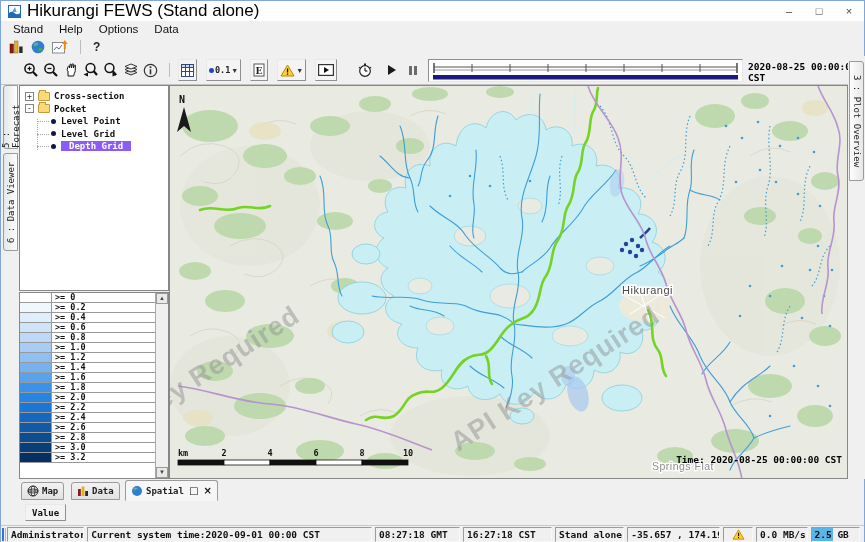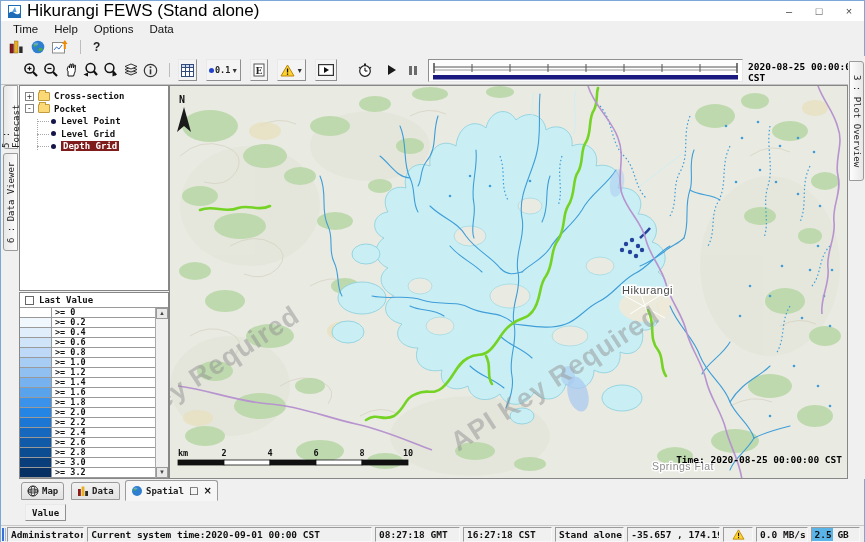--- a/index.html
+++ b/index.html
@@ -58,21 +58,21 @@
   .treebox{height:206px;background:#fff;border:1px solid #878787;position:relative;padding-top:4px;overflow:hidden}
   .trow{display:flex;align-items:center;height:12.5px;padding-left:5px}
   .trow.child{padding-left:31px;position:relative}
   .trow.child::before{content:"";position:absolute;left:17px;top:6px;width:12px;border-top:1px dotted #a8a8a8}
   .guide-v{position:absolute;left:17px;top:33px;height:31px;border-left:1px dotted #a8a8a8}
   .exp{width:9px;height:9px;border:1px solid #848484;background:#fff;font-size:8px;line-height:7px;text-align:center;color:#333;margin-right:4px;font-family:"DejaVu Sans Mono",monospace}
   .fold{width:12px;height:9px;background:#fbd977;border:1px solid #c29b3c;border-radius:1px;position:relative;margin-right:4px}
   .fold::before{content:"";position:absolute;left:0;top:-3px;width:5px;height:2px;background:#fbd977;border:1px solid #c29b3c;border-bottom:none}
   .bullet{width:5px;height:5px;border-radius:50%;background:#15154a;margin-right:5px;flex:none}
   .tl{font-size:9px;font-weight:bold;color:#111;font-family:"DejaVu Sans Mono",monospace;white-space:nowrap}
-  .tl.sel{background:#7f1d1d;color:#fff;padding:0 2px}
+  .tl.sel{background:#8b5cf6;color:#fff;padding:0 8px}
 
   .legendbox{margin-top:1px;flex:1;background:#fff;border:1px solid #878787;display:flex;flex-direction:column;overflow:hidden}
   .legendheader{height:17px;display:flex;align-items:center;border-bottom:1px solid #9a9a9a;padding-left:5px;background:#fff}
   .cb{width:9px;height:9px;border:1px solid #666;background:#fff;margin-right:5px}
   .legendtitle{font-size:9px;font-weight:bold;font-family:"DejaVu Sans Mono",monospace;color:#111}
   .legendbody{flex:1;display:flex}
   .legendlist{flex:1;display:flex;flex-direction:column}
   .lrow{display:flex;height:10px;flex:none}
   .sw{width:32px;border-right:1px solid #999;border-bottom:1px solid #999}
   .ll{flex:1;background:#fff;border-bottom:1px solid #999;font-size:8.5px;font-weight:bold;font-family:"DejaVu Sans Mono",monospace;color:#111;line-height:9px;padding-left:3px}
@@ -110,21 +110,21 @@
       </svg>
     <span class="title">Hikurangi FEWS  (Stand alone)</span>
     <div class="wincontrols">
       <div class="winbtn">–</div>
       <div class="winbtn">□</div>
       <div class="winbtn">×</div>
     </div>
   </div>
 
   <div class="menubar">
-    <span class="menuitem">Time</span>
+    <span class="menuitem">Stand</span>
     <span class="menuitem">Help</span>
     <span class="menuitem">Options</span>
     <span class="menuitem">Data</span>
   </div>
 
   <div class="toolbar1">
     <div class="tb1btn">
       <svg width="15" height="14" viewBox="0 0 15 14">
           <rect x="1" y="4" width="3.4" height="9" fill="#8b1a1a" stroke="#4a0d0d" stroke-width=".5"></rect>
           <rect x="5.6" y="1" width="3.4" height="12" fill="#e8b020" stroke="#8a6410" stroke-width=".5"></rect>
@@ -323,24 +323,20 @@
           <span class="bullet"></span>
           <span class="tl">Level Grid</span>
         </div>
         <div class="trow child">
           <span class="bullet"></span>
           <span class="tl sel">Depth Grid</span>
         </div>
       </div>
 
       <div class="legendbox">
-        <div class="legendheader">
-          <span class="cb"></span>
-          <span class="legendtitle">Last Value</span>
-        </div>
         <div class="legendbody">
           <div class="legendlist">
               <div class="lrow">
                 <span class="sw" style="background: rgb(255, 255, 255);"></span>
                 <span class="ll">&gt;= 0</span>
               </div>
               <div class="lrow">
                 <span class="sw" style="background: rgb(240, 247, 253);"></span>
                 <span class="ll">&gt;= 0.2</span>
               </div>

